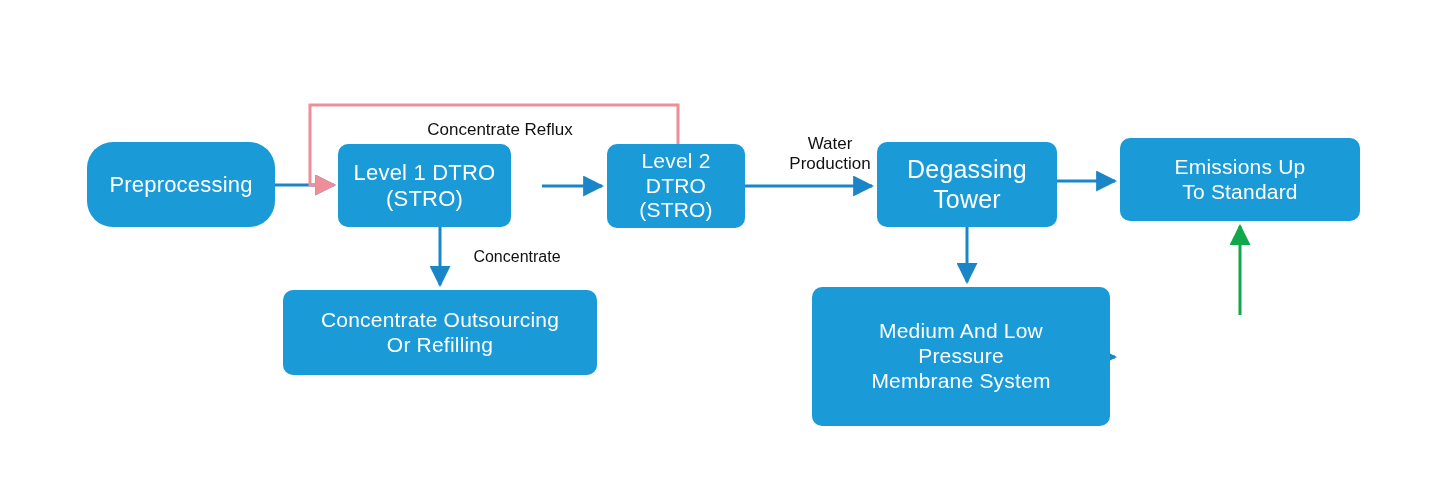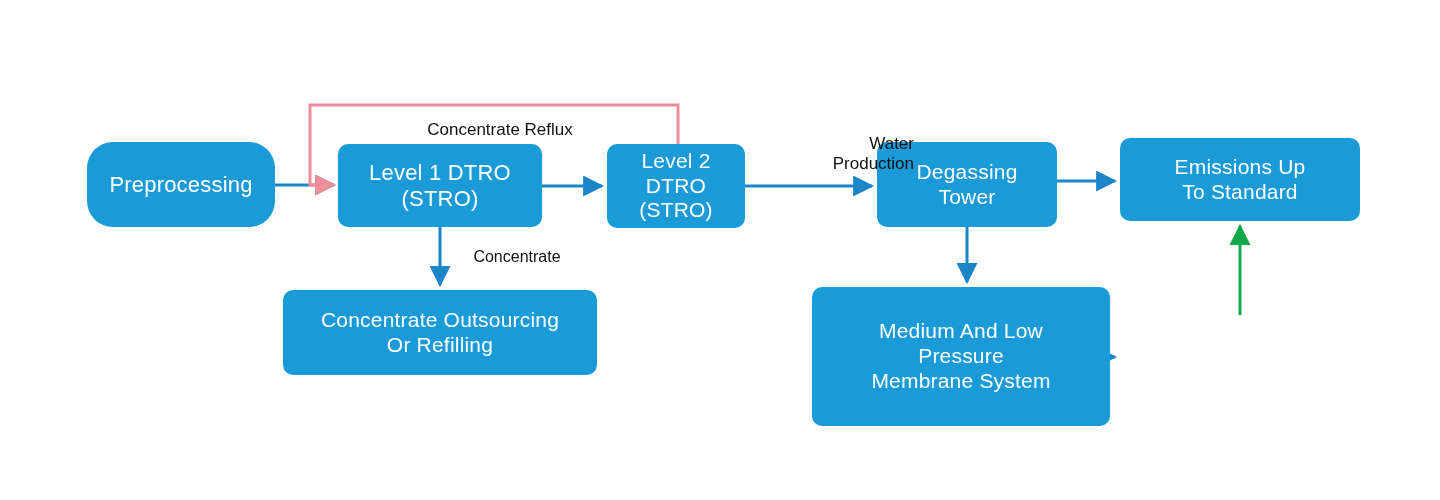--- a/index.html
+++ b/index.html
@@ -83,41 +83,41 @@
 
     <path d="M 967 227 L 967 282" stroke="#1a86c8" stroke-width="3" fill="none" marker-end="url(#arrow-blue)"></path>
 
     <path d="M 1060 357 L 1115 357" stroke="#1a86c8" stroke-width="3" fill="none" marker-end="url(#arrow-blue)"></path>
 
     <path d="M 1240 315 L 1240 226" stroke="#11a84b" stroke-width="3" fill="none" marker-end="url(#arrow-green)"></path>
   </svg>
 
   <div class="node" style="left:87px; top:142px; width:188px; height:85px; font-size:22px;border-radius:26px;">Preprocessing</div>
 
-  <div class="node" style="left:338px; top:144px; width:204px; height:83px; font-size:22px;">Level 1 DTRO
+  <div class="node" style="left:338px; top:144px; width:173px; height:83px; font-size:22px;">Level 1 DTRO
 (STRO)</div>
 
   <div class="node" style="left:607px; top:144px; width:138px; height:84px; font-size:21px;">Level 2
 DTRO
 (STRO)</div>
 
-  <div class="node" style="left:877px; top:142px; width:180px; height:85px; font-size:21px;">Degassing
+  <div class="node" style="left:877px; top:142px; width:180px; height:85px; font-size:25px;">Degassing
 Tower</div>
 
   <div class="node" style="left:1120px; top:138px; width:240px; height:83px; font-size:21px;">Emissions Up
 To Standard</div>
 
   <div class="node" style="left:283px; top:290px; width:314px; height:85px; font-size:21px;">Concentrate Outsourcing
 Or Refilling</div>
 
   <div class="node" style="left:812px; top:287px; width:298px; height:139px; font-size:21px;">Medium And Low
 Pressure
 Membrane System</div>
 
 
   <div class="edge-label" style="left:415px; top:76px; width:170px;margin-top:44px;">Concentrate Reflux</div>
 
-  <div class="edge-label" style="left:804px; top:134px; width:110px;text-align:right;">Water
+  <div class="edge-label" style="left:775px; top:134px; width:110px;">Water
 Production</div>
 
   <div class="edge-label" style="left:462px; top:248px; width:110px; font-size:16px;">Concentrate</div>
 
 </div>
 
 </body></html>

